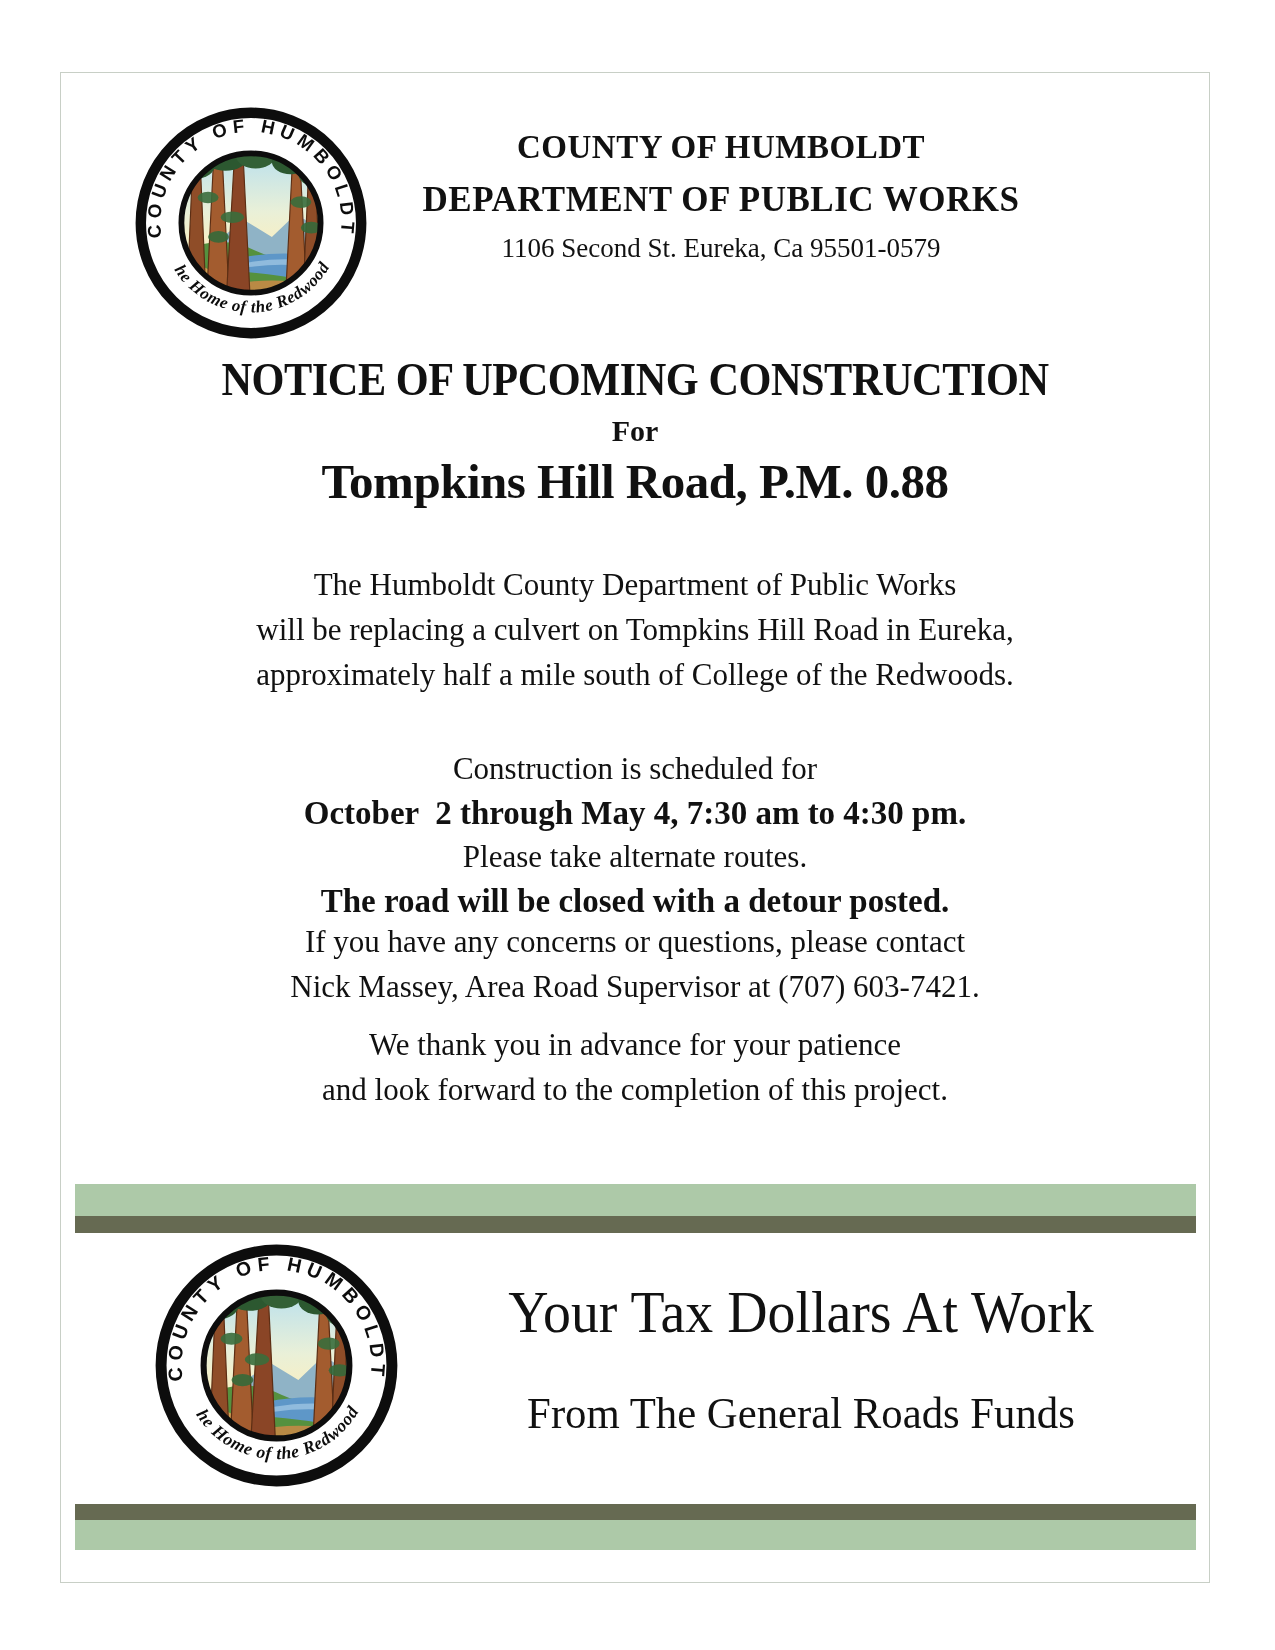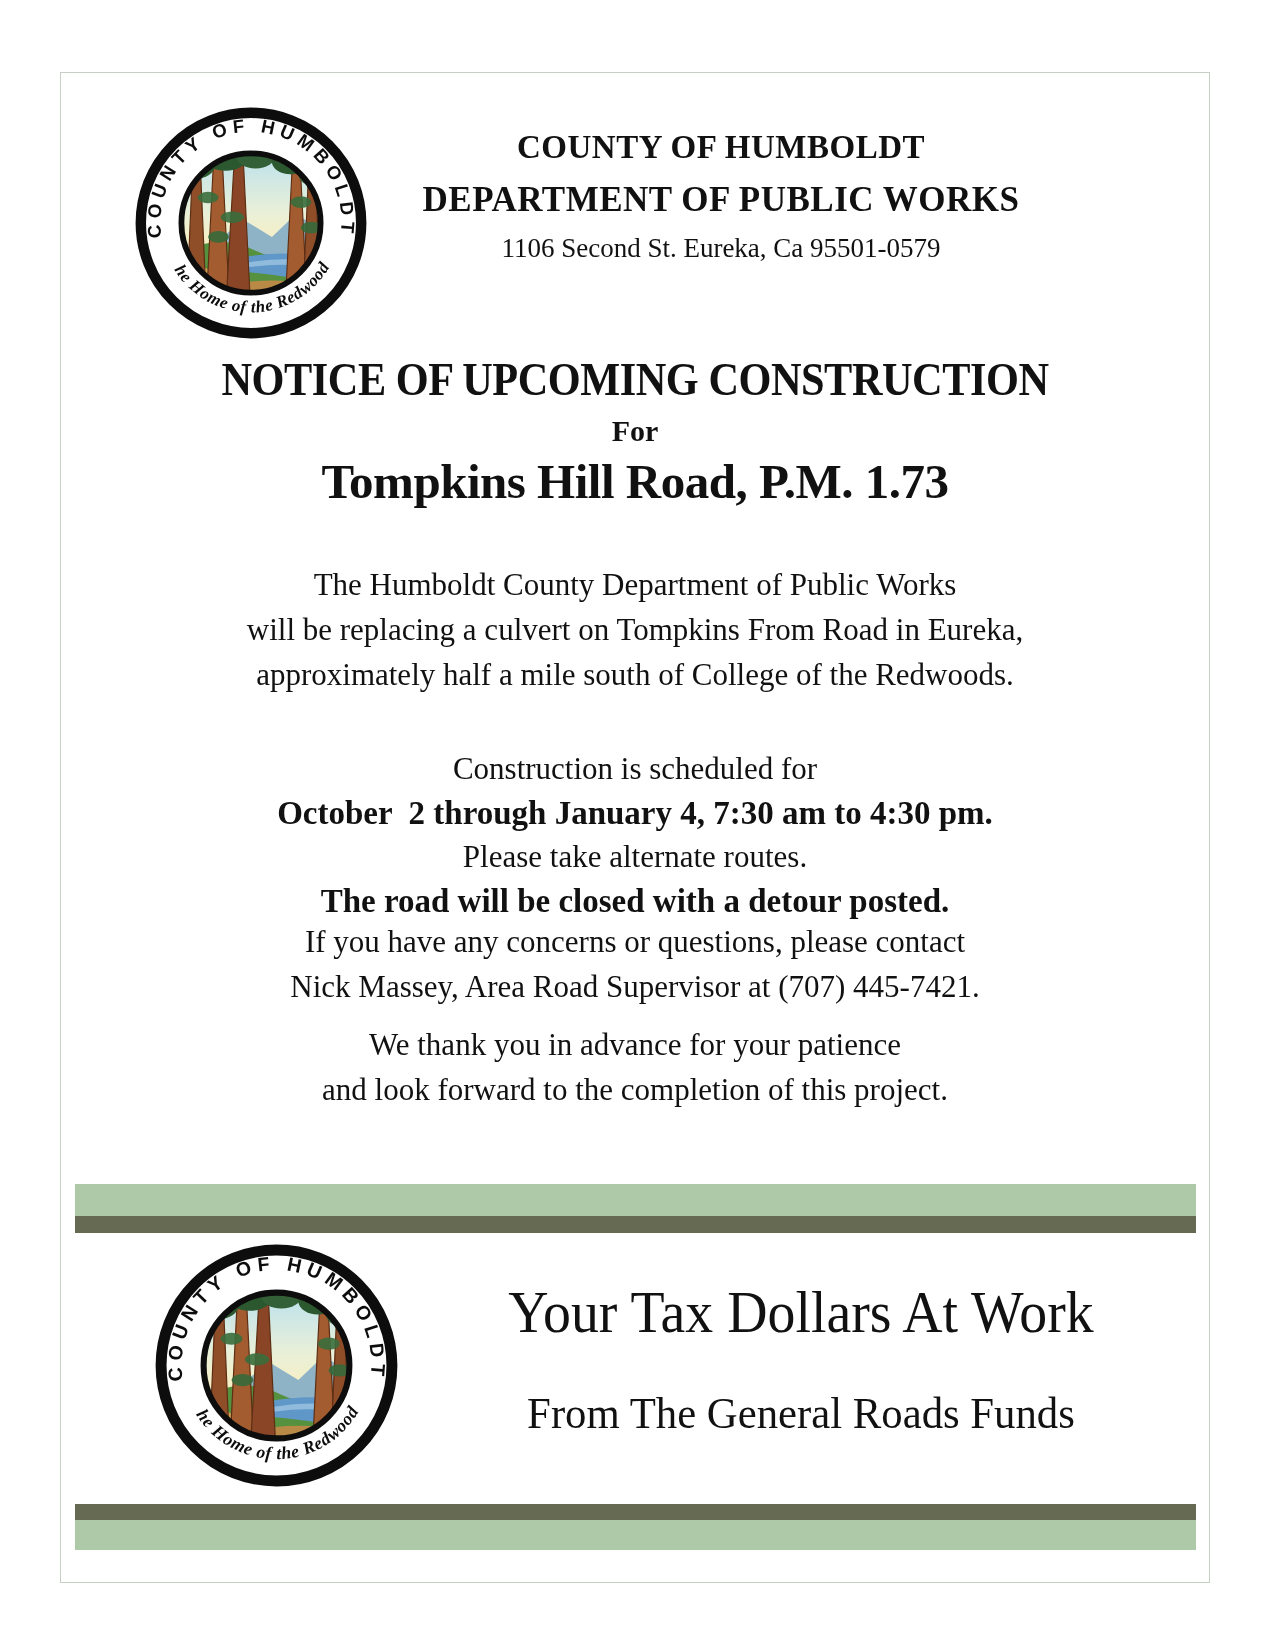--- a/index.html
+++ b/index.html
@@ -100,38 +100,38 @@
   </svg>
 
   <div class="abs header-text">
     <p class="org1">COUNTY OF HUMBOLDT</p>
     <p class="org2">DEPARTMENT OF PUBLIC WORKS</p>
     <p class="addr">1106 Second St. Eureka, Ca 95501-0579</p>
   </div>
 
   <div class="abs center-line notice-title">NOTICE OF UPCOMING CONSTRUCTION</div>
   <div class="abs center-line for-label">For</div>
-  <div class="abs center-line subject">Tompkins Hill Road, P.M. 1.73</div>
+  <div class="abs center-line subject">Tompkins Hill Road, P.M. 0.88</div>
 
   <div class="abs para p1">
     <span class="t">The Humboldt County Department of Public Works</span>
-    <span class="t">will be replacing a culvert on Tompkins From Road in Eureka,</span>
+    <span class="t">will be replacing a culvert on Tompkins Hill Road in Eureka,</span>
     <span class="t">approximately half a mile south of College of the Redwoods.</span>
   </div>
 
   <div class="abs para p2">
     <span class="t">Construction is scheduled for</span>
-    <span class="t b">October  2 through January 4, 7:30 am to 4:30 pm.</span>
+    <span class="t b">October  2 through May 4, 7:30 am to 4:30 pm.</span>
     <span class="t">Please take alternate routes.</span>
     <span class="t b">The road will be closed with a detour posted.</span>
   </div>
 
   <div class="abs para p3">
     <span class="t">If you have any concerns or questions, please contact</span>
-    <span class="t">Nick Massey, Area Road Supervisor at (707) 445-7421.</span>
+    <span class="t">Nick Massey, Area Road Supervisor at (707) 603-7421.</span>
   </div>
 
   <div class="abs para p4">
     <span class="t">We thank you in advance for your patience</span>
     <span class="t">and look forward to the completion of this project.</span>
   </div>
 
   <div class="abs bar bar-light bar1a"></div>
   <div class="abs bar bar-dark bar1b"></div>
 

